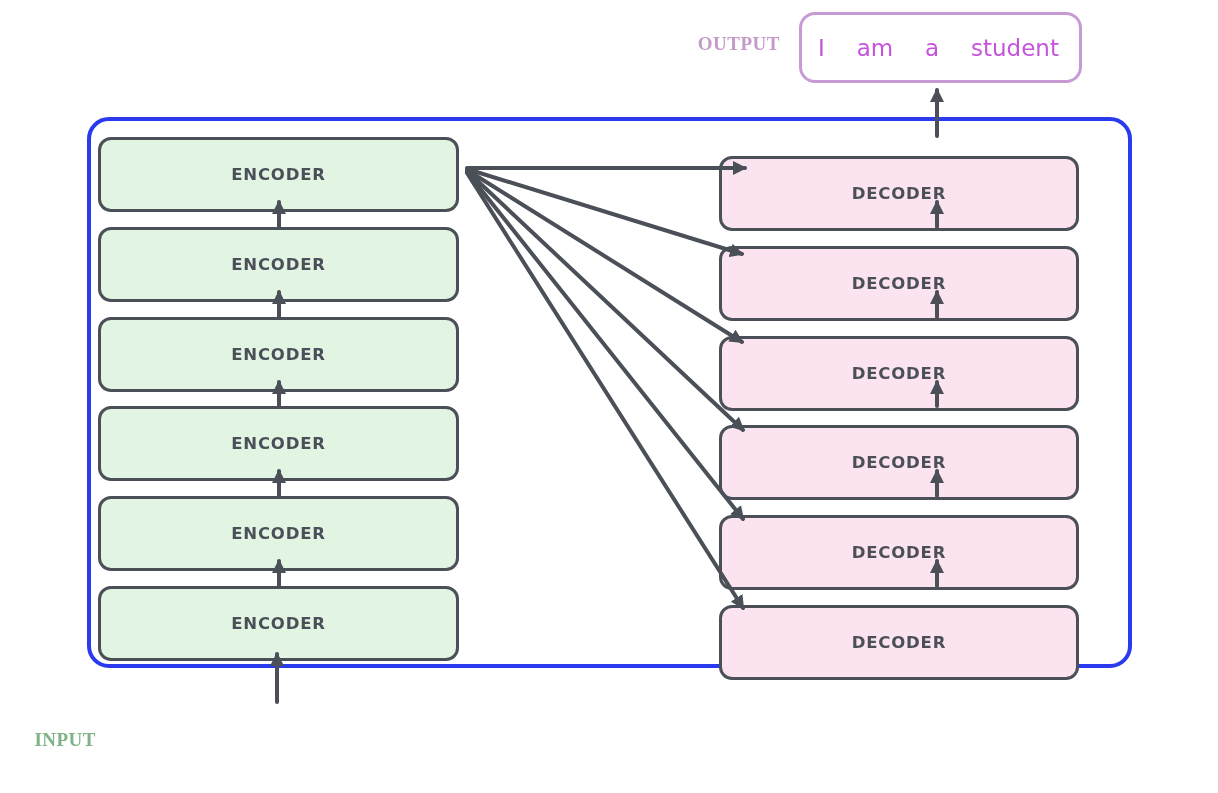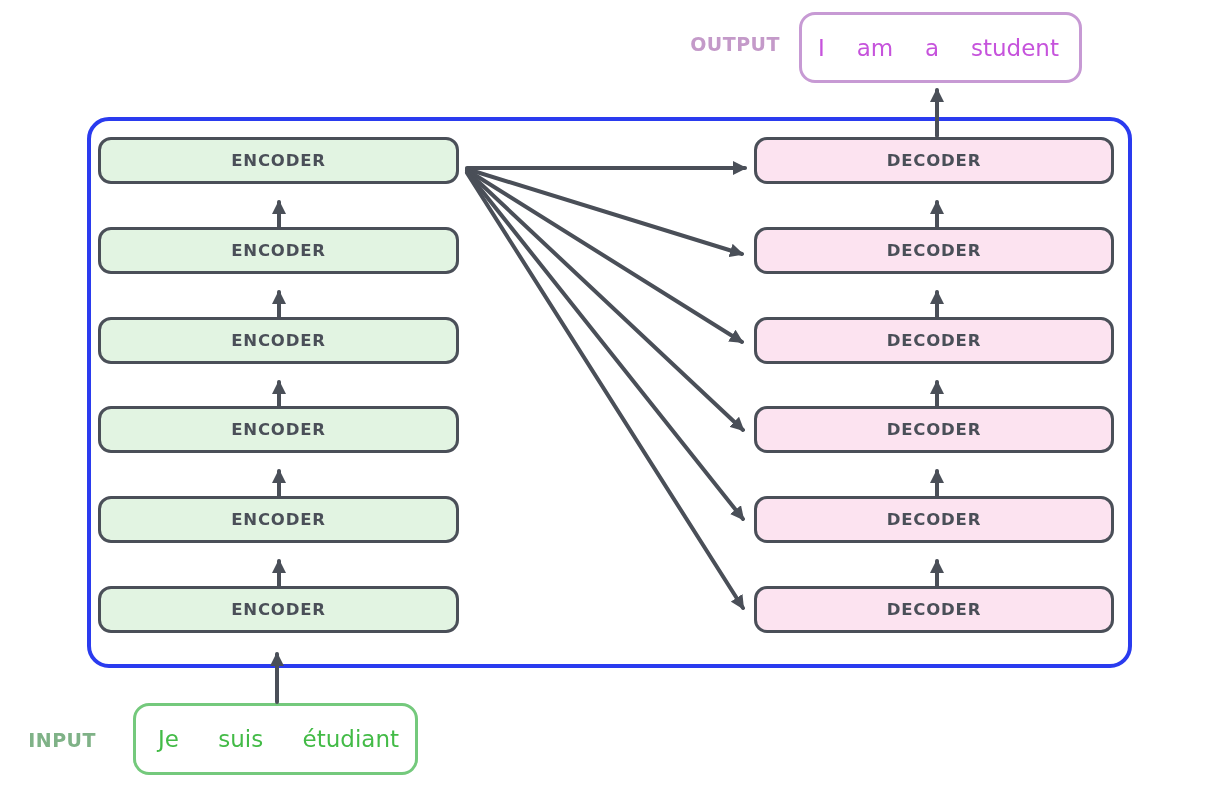--- a/index.html
+++ b/index.html
@@ -19,34 +19,34 @@
     position: absolute;
     left: 87px; top: 117px;
     width: 1045px; height: 551px;
     border: 4px solid var(--container_border);
     border-radius: 22px;
     box-sizing: border-box;
     background: transparent;
   }
   .block {
     position: absolute;
-    height: 47px;
+    height: 75px;
     border: 3.5px solid var(--box_border);
     border-radius: 13px;
     box-sizing: border-box;
     display: flex;
     align-items: center;
     justify-content: center;
     font-size: 16.5px;
     font-weight: 600;
     letter-spacing: 0.8px;
     color: var(--box_label);
   }
   .encoder { left: 98px; width: 361px; background: var(--encoder_fill); }
-  .decoder { left: 754px; width: 360px; background: var(--decoder_fill); }
+  .decoder { left: 719px; width: 360px; background: var(--decoder_fill); margin-top: 19px; }
   .row1 { top: 137px; } .row2 { top: 227px; } .row3 { top: 317px; }
   .row4 { top: 406px; } .row5 { top: 496px; } .row6 { top: 586px; }
 
   .io-box {
     position: absolute;
     box-sizing: border-box;
     background: #ffffff;
     display: flex;
     align-items: center;
     justify-content: space-between;
@@ -67,20 +67,21 @@
     border-radius: 16px;
     padding: 0 16px 0 22px;
     color: var(--input_text);
   }
   .side-label {
     position: absolute;
     font-size: 19px;
     font-weight: 600;
     letter-spacing: 0.5px;
     text-align: right;
+    font-family: Liberation Serif, serif;
   }
   .output-label { left: 597px; top: 33px; width: 183px; color: var(--output_label); }
   .input-label  { left: 4px;  top: 729px; width: 92px;  color: var(--input_label); }
 
   svg.arrows {
     position: absolute;
     left: 0; top: 0;
     width: 1218px; height: 793px;
     pointer-events: none;
   }
@@ -138,25 +139,20 @@
 
   <div class="side-label output-label">OUTPUT</div>
   <div class="io-box output-box">
     <span>I</span>
     <span>am</span>
     <span>a</span>
     <span>student</span>
   </div>
 
   <div class="side-label input-label">INPUT</div>
-  <div class="io-box input-box">
-    <span>Je</span>
-    <span>suis</span>
-    <span>étudiant</span>
-  </div>
 
   <svg class="arrows" viewBox="0 0 1218 793" xmlns="http://www.w3.org/2000/svg">
     <defs>
       <marker id="arrowhead" markerUnits="userSpaceOnUse" markerWidth="14" markerHeight="14" refX="12" refY="7" orient="auto">
         <path d="M0,0 L14,7 L0,14 Z"></path>
       </marker>
     </defs>
 
     <line x1="279" y1="227" x2="279" y2="202" marker-end="url(#arrowhead)"></line>
     <line x1="279" y1="317" x2="279" y2="292" marker-end="url(#arrowhead)"></line>

